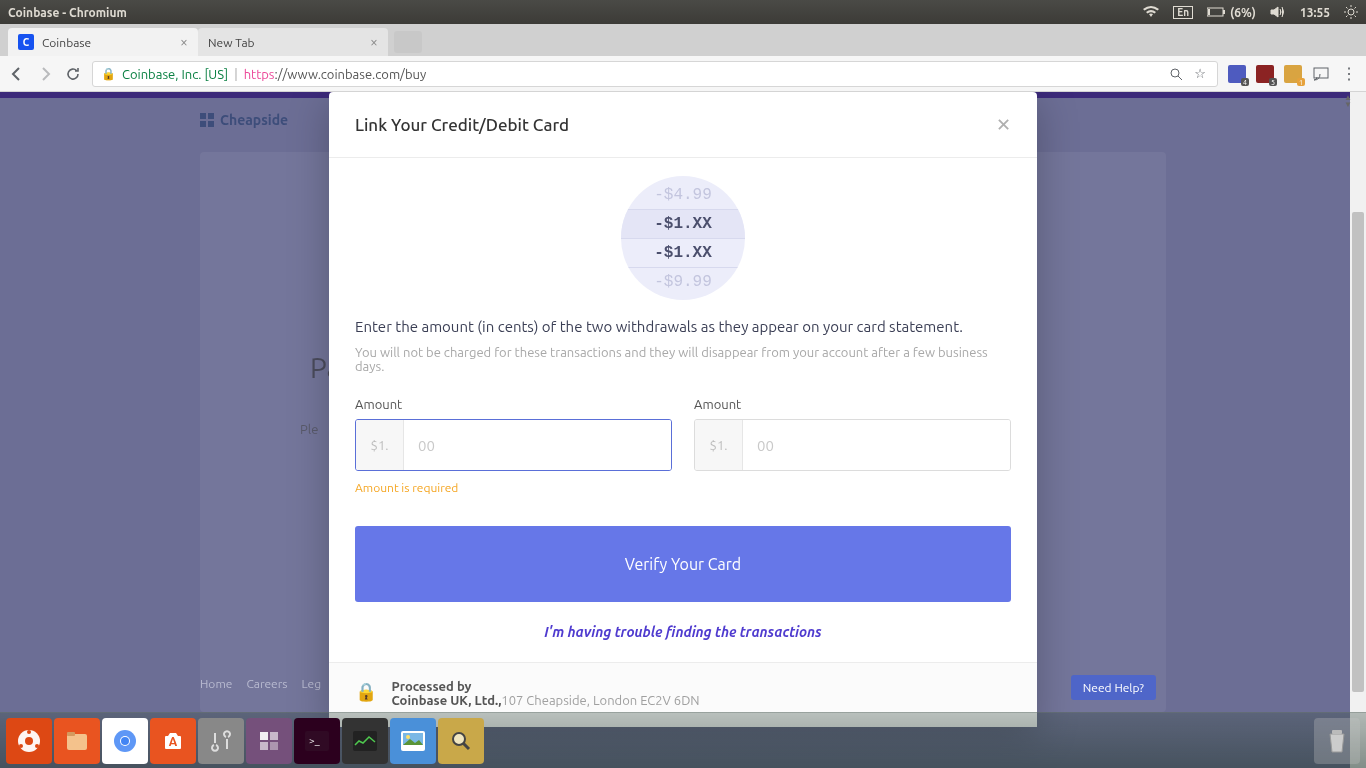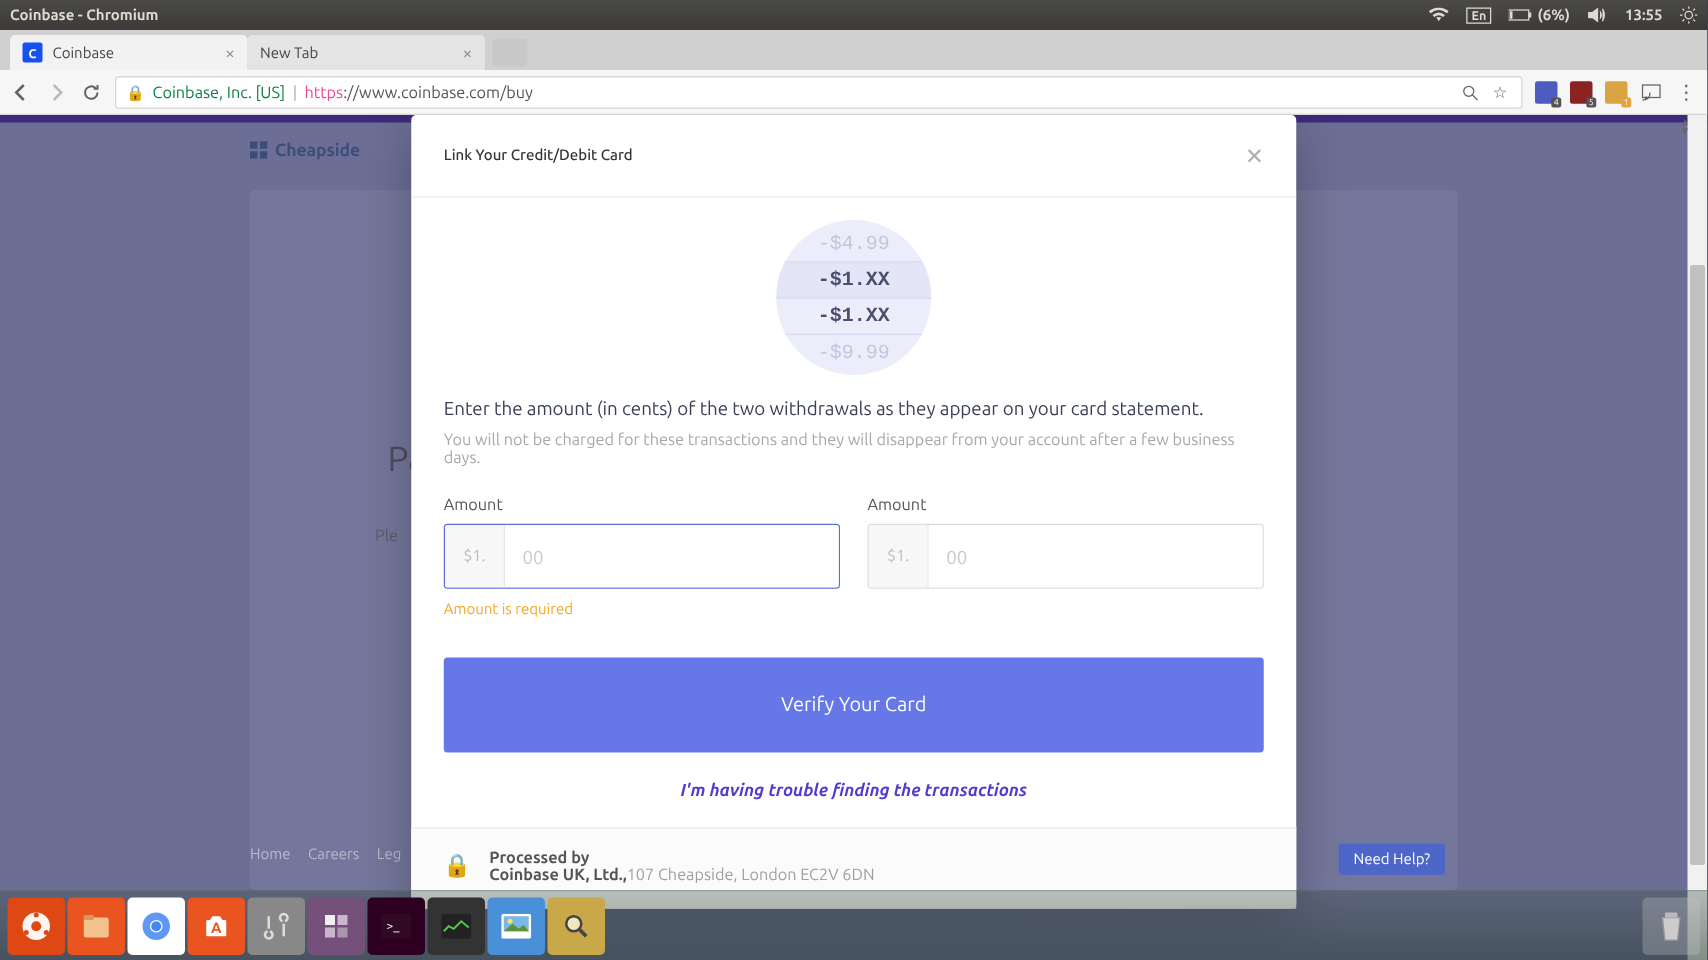--- a/index.html
+++ b/index.html
@@ -45,21 +45,21 @@
 .bg-ple { position: absolute; top: 330px; left: 300px; color: #444; font-size: 13px; opacity: .55; }
 .footer-bg { position: absolute; bottom: 78px; left: 200px; color: #b8bad0; font-size: 12px; display: flex; gap: 14px; }
 .need-help { position: absolute; bottom: 68px; right: 210px; background: #4f66c9; color: #fff; font-size: 12px; padding: 6px 12px; border-radius: 3px; }
 .scrollbar-v { position: absolute; right: 0; top: 0; bottom: 0; width: 16px; background: #f1f1f1; }
 .scroll-thumb { position: absolute; right: 2px; top: 120px; width: 12px; height: 480px; background: #c1c1c1; border-radius: 2px; }
 .scroll-arrows { position: absolute; right: 14px; top: 2px; font-size: 8px; color: #666; line-height: 7px; }
 
 
 .modal { position: absolute; top: 0; left: 50%; transform: translateX(-50%); width: 708px; background: #fff; border-radius: 4px; box-shadow: 0 10px 40px rgba(0,0,0,.25); }
 .modal-head { display: flex; align-items: center; justify-content: space-between; padding: 22px 26px; border-bottom: 1px solid #ececec; }
-.modal-title { font-size: 12px; color: #333; font-weight: 500; }
+.modal-title { font-size: 17px; color: #333; font-weight: 500; }
 .modal-close { color: #b0b0b0; font-size: 18px; cursor: pointer; }
 .modal-body { padding: 18px 26px 22px; }
 
 .wheel-wrap { display: flex; justify-content: center; margin-bottom: 18px; }
 .wheel { width: 124px; height: 124px; border-radius: 50%; background: #ecedfa; position: relative; overflow: hidden; display: flex; flex-direction: column; justify-content: center; }
 .wheel-row { text-align: center; font-family: "Courier New", monospace; font-size: 16px; padding: 5px 0; }
 .wheel-row.faded { color: #c3c5de; }
 .wheel-row.active { color: #4b4f6d; font-weight: 600; border-top: 1px solid #d7d9ee; border-bottom: 1px solid #d7d9ee; background: #e4e5f6; }
 .wheel-row.active2 { color: #4b4f6d; font-weight: 600; border-bottom: 1px solid #d7d9ee; }
 

